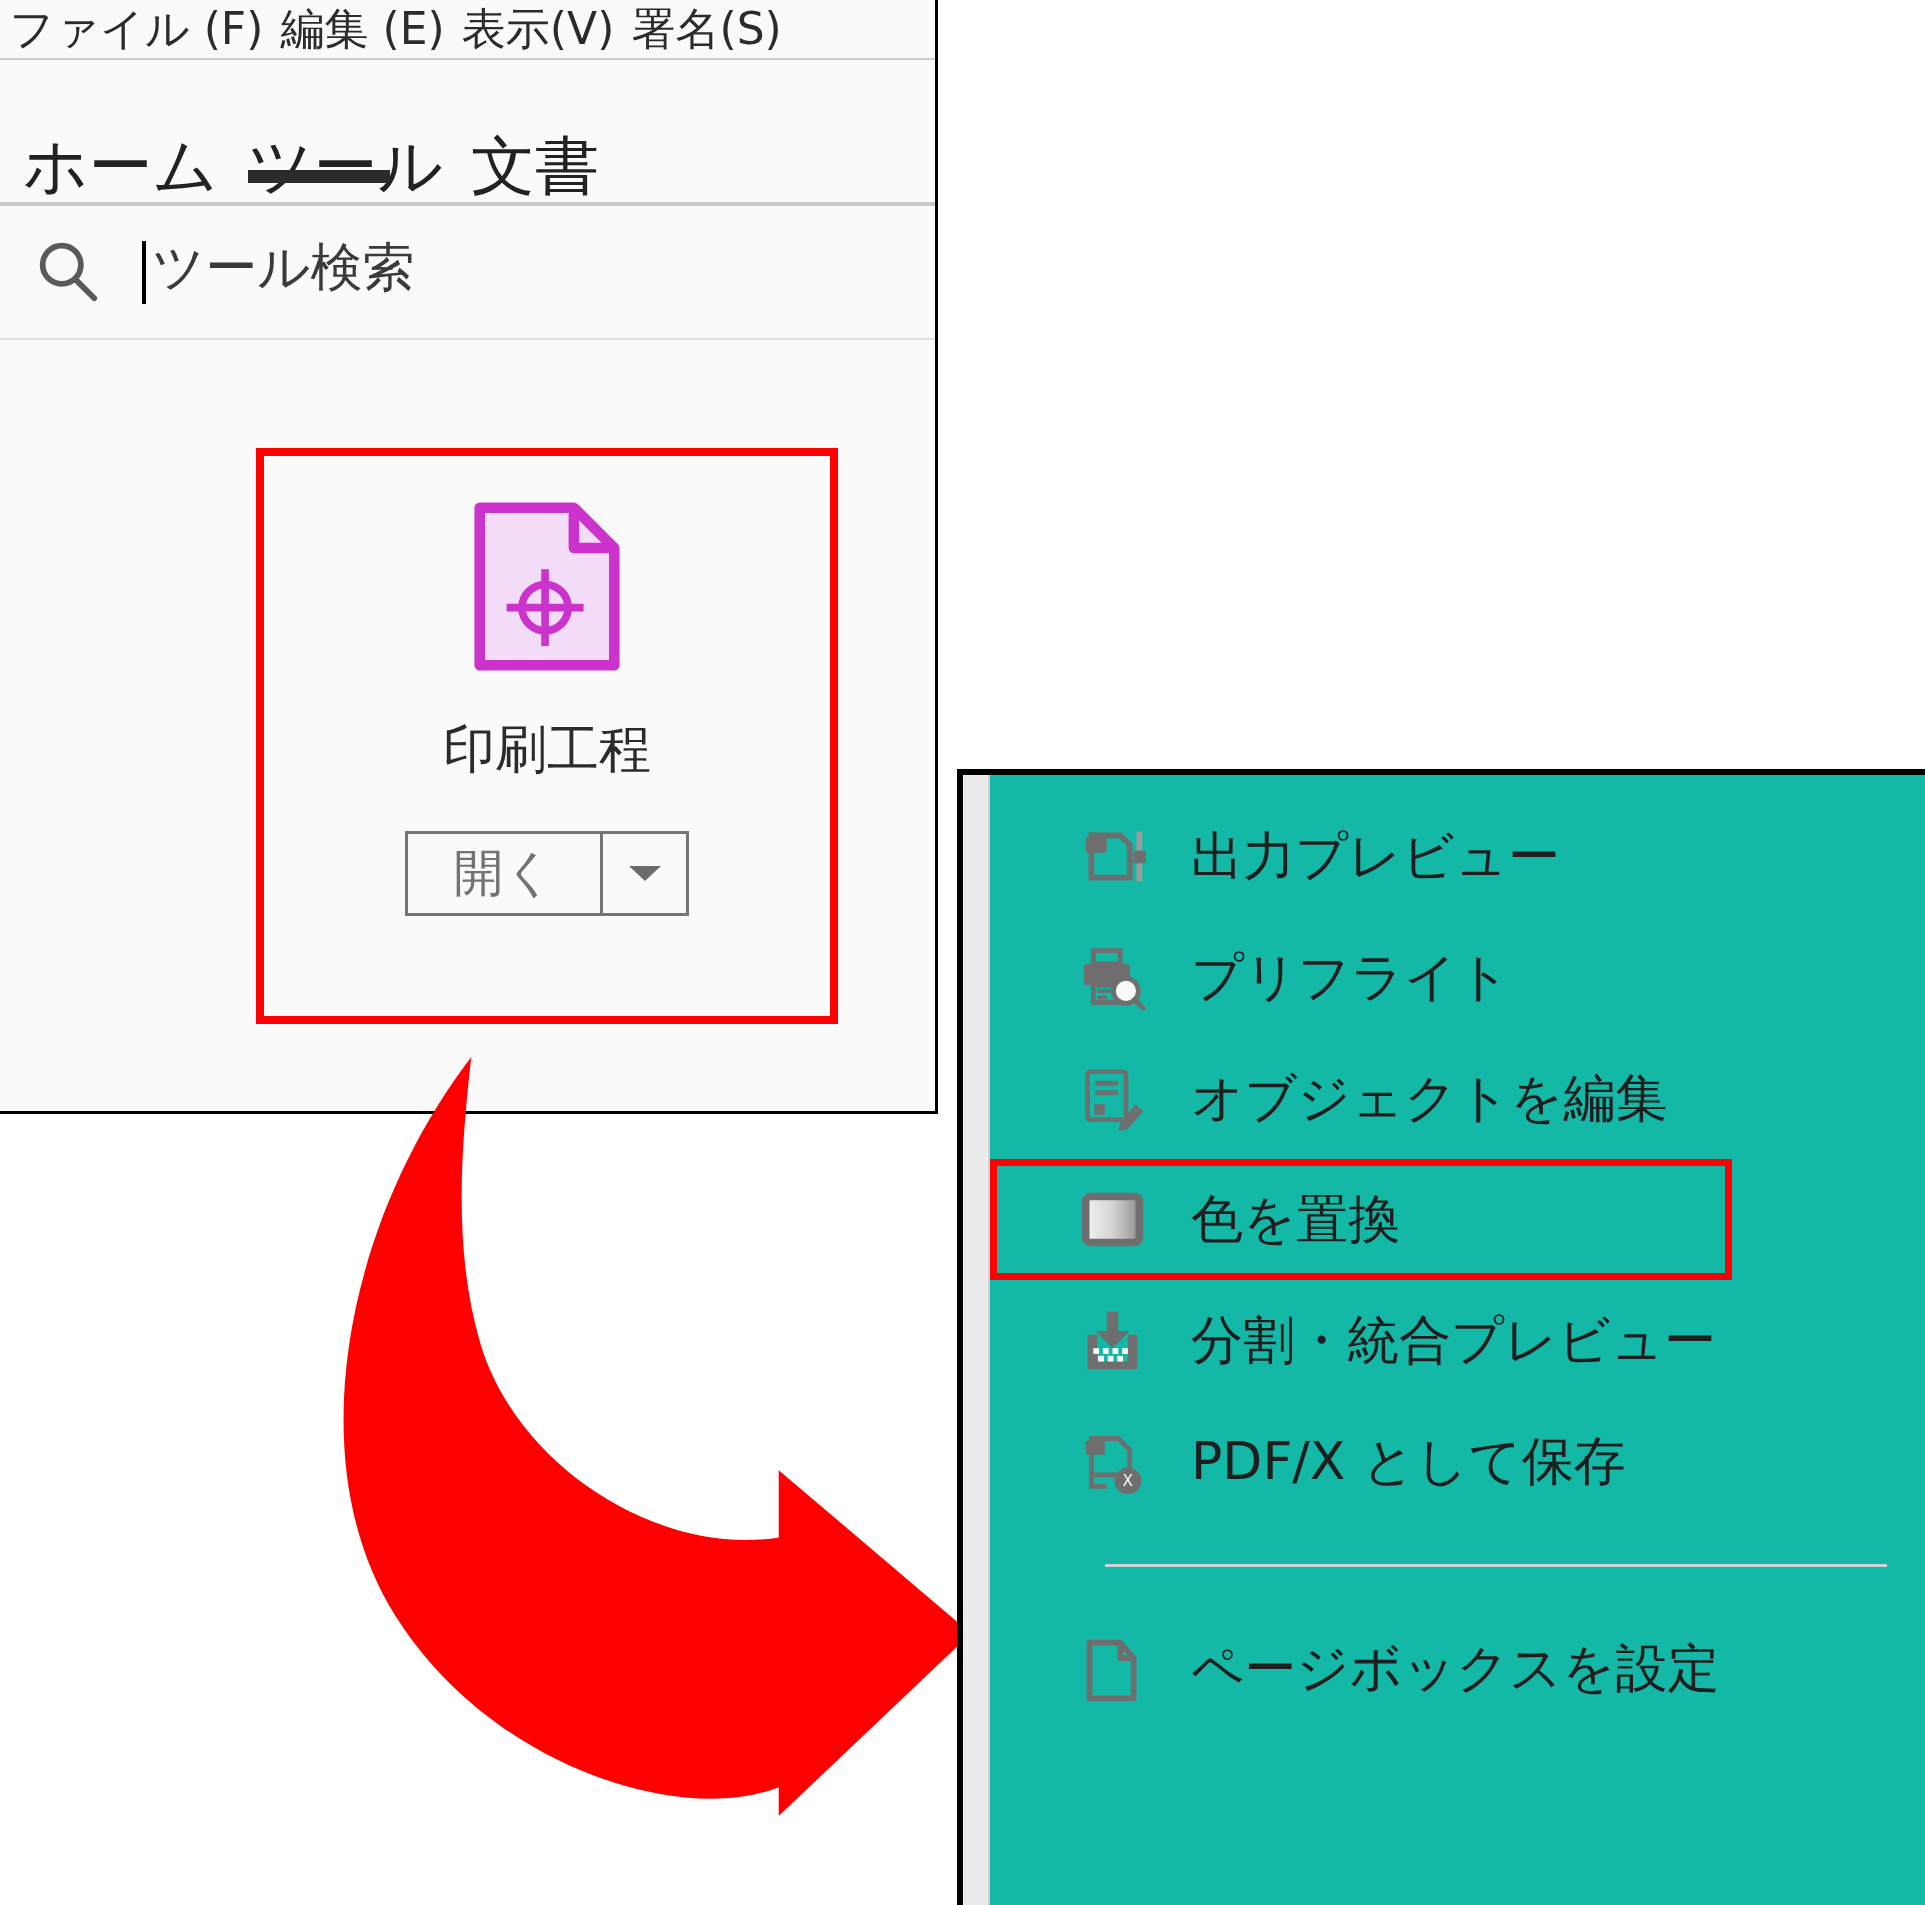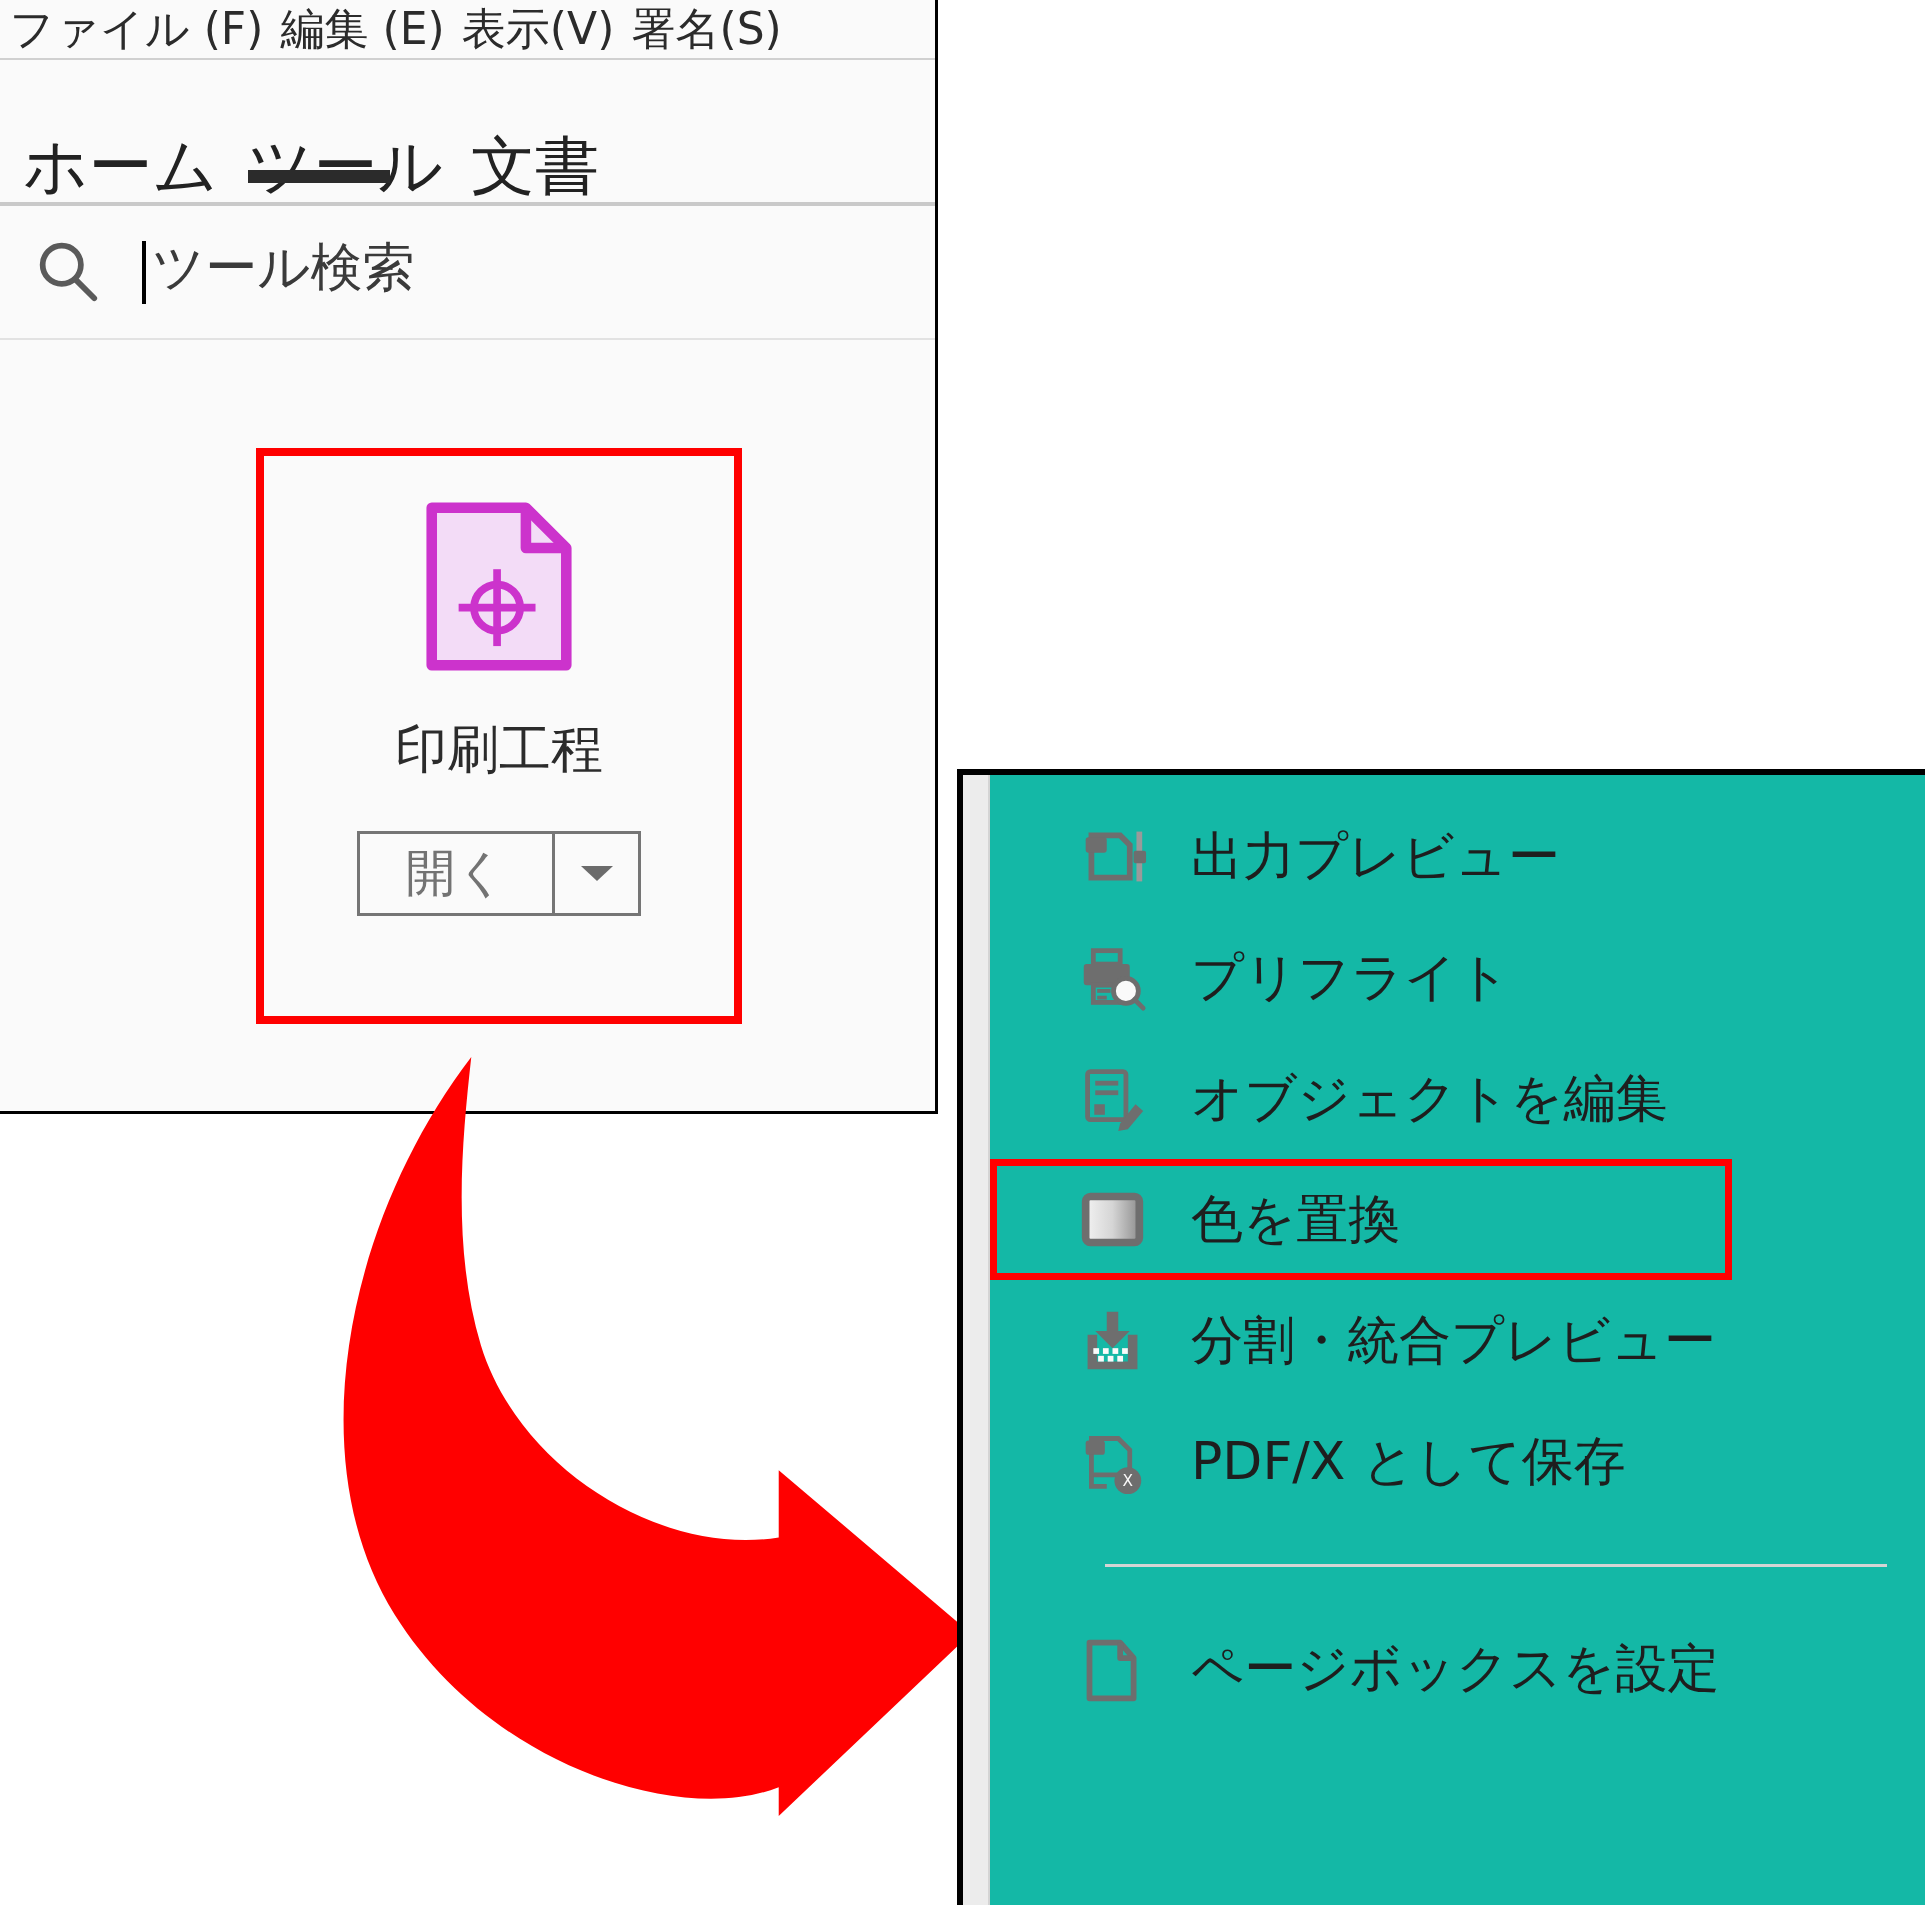--- a/index.html
+++ b/index.html
@@ -113,21 +113,21 @@
     color: #3a3a3a;
     white-space: nowrap;
     font-family: "DejaVu Sans", sans-serif;
   }
 
   
   #tool-card {
     position: absolute;
     left: 256px;
     top: 448px;
-    width: 486px;
+    width: 582px;
     height: 576px;
     border: 8.6px solid #ff0000;
     box-sizing: border-box;
     background: #fafafa;
   }
   #tool-icon {
     position: absolute;
     left: 50%;
     top: 44px;
     transform: translateX(-50%);

